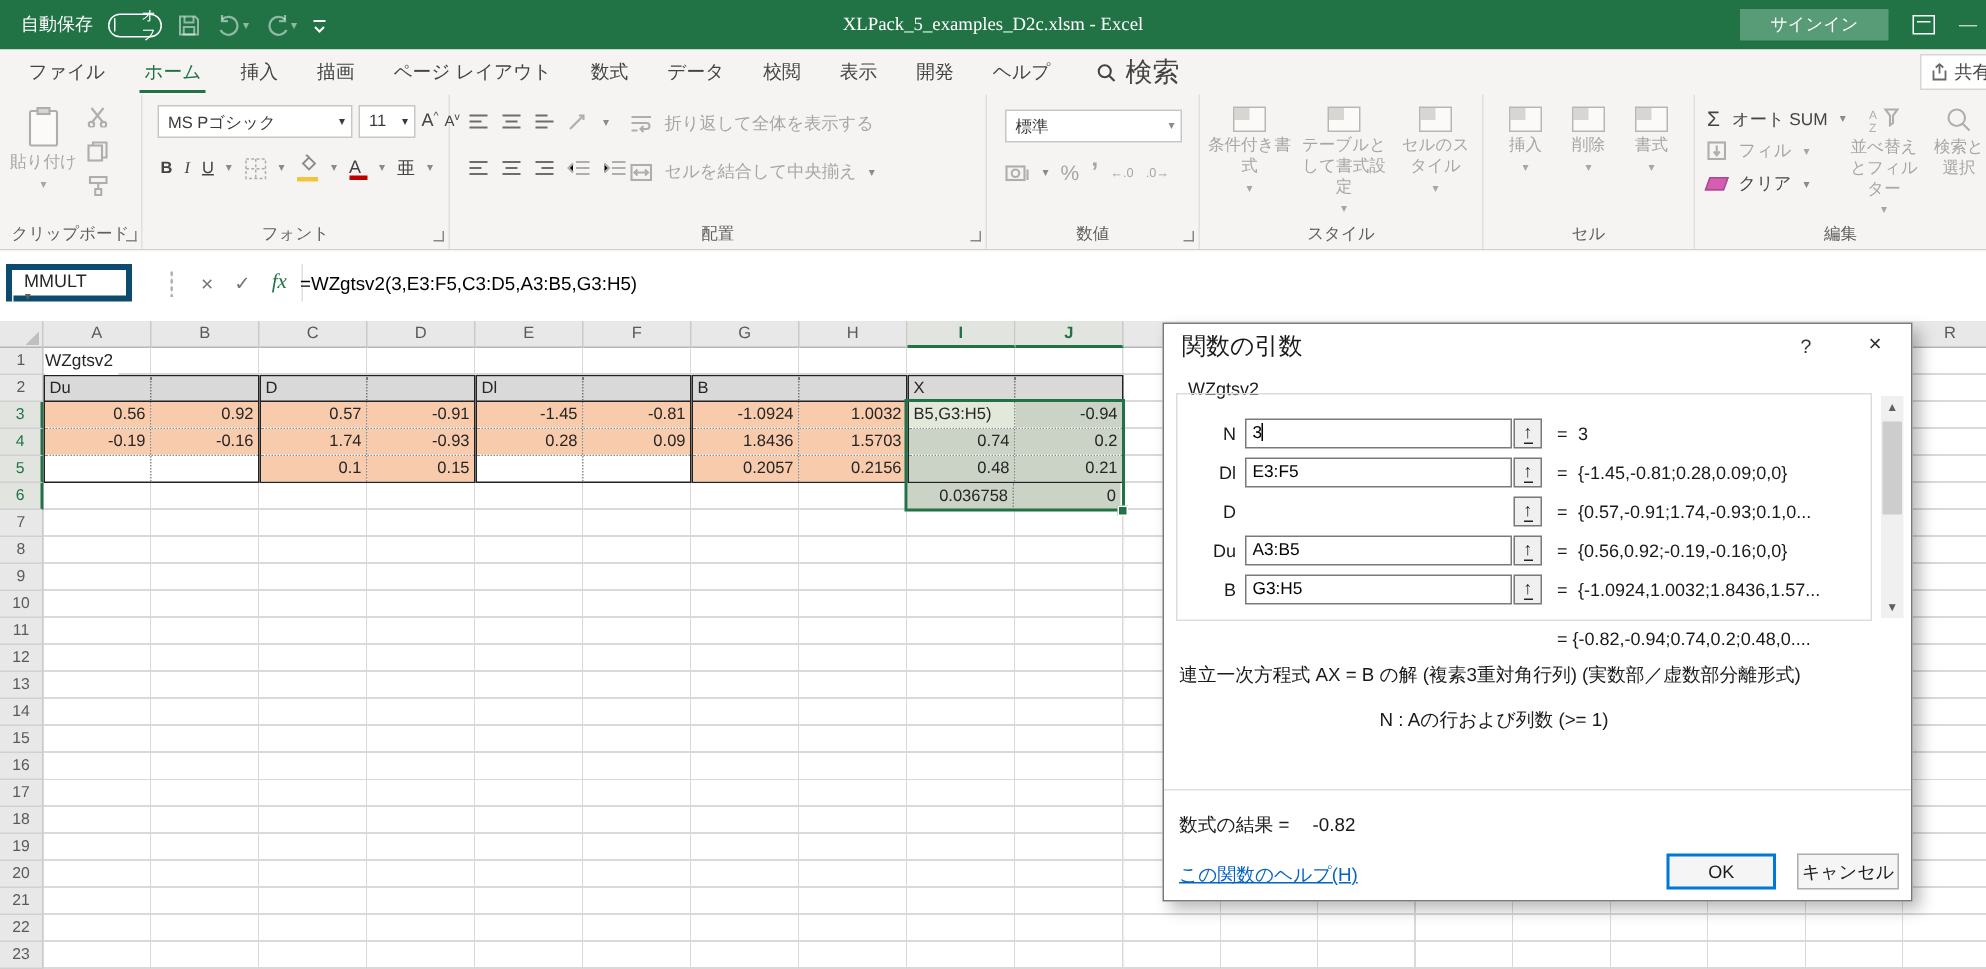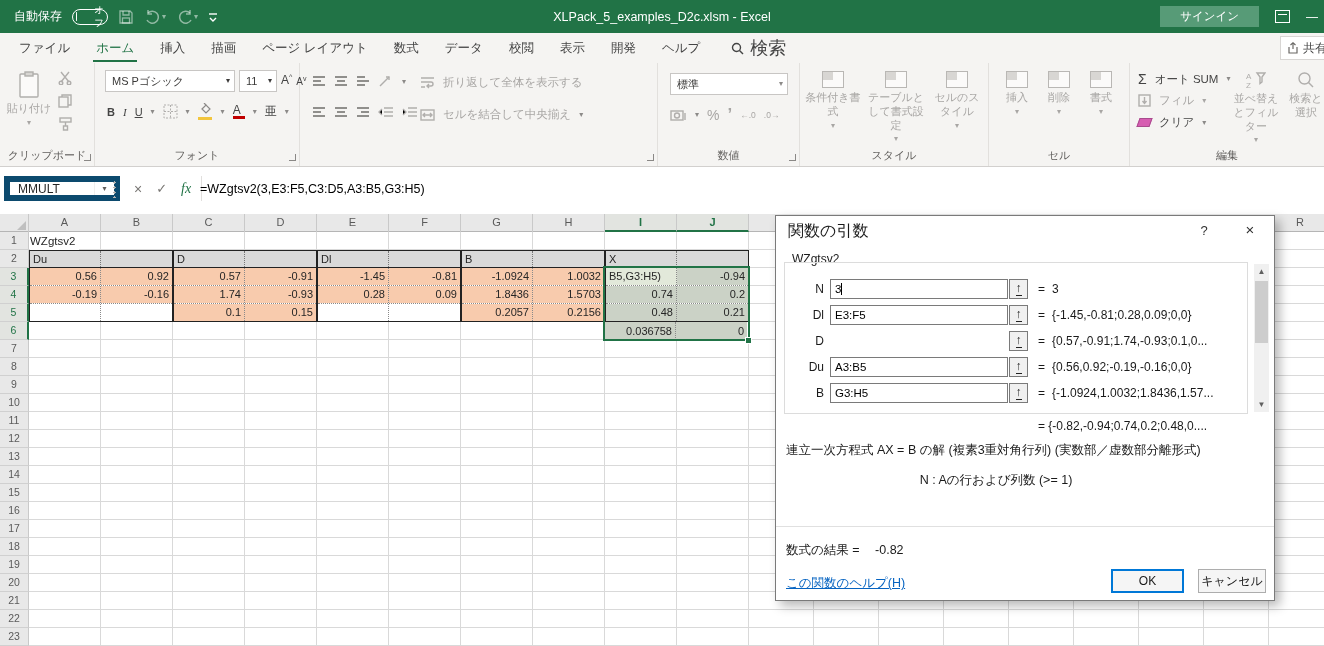--- a/index.html
+++ b/index.html
@@ -2,21 +2,21 @@
 <html><head>
 <meta charset="utf-8">
 <style>
   * { margin:0; padding:0; box-sizing:border-box; }
   html,body { width:1324px; height:646px; overflow:hidden; }
   body { font-family:"Liberation Sans","DejaVu Sans",sans-serif; font-size:11px; color:#262626; background:#fff; }
   .abs { position:absolute; }
   #app { position:relative; width:1324px; height:646px; background:#fff; overflow:hidden; }
 
   
-  #titlebar { left:0; top:0; width:1324px; height:33px; background:#217346; color:#fff; display:flex; align-items:center; }
+  #titlebar { left:0; top:0; width:1324px; height:33px; background:#217346; color:#fff; display:flex; align-items:center;font-family:Liberation Serif, serif; }
   .qat { display:flex; align-items:center; gap:10px; padding-left:14px; }
   .autosave { font-size:12px; color:#fff; }
   .toggle { width:36px; height:16px; border:1.5px solid #fff; border-radius:9px; display:flex; align-items:center; padding:0 3px; gap:18px; }
   .toggle .knob { width:9px; height:9px; background:#fff; border-radius:50%; }
   .toggle .state { font-size:9.5px; color:#fff; }
   .qbtn { display:flex; align-items:center; color:rgba(255,255,255,.5); }
   .qbtn svg { display:block; }
   .dd { font-size:8px; line-height:1; }
   .title-center { position:absolute; left:0; right:0; top:0; height:33px; display:flex; align-items:center; justify-content:center; font-size:12.5px; color:#fff; pointer-events:none; }
   .tb-right { position:absolute; right:0; top:0; height:33px; display:flex; align-items:center; gap:16px; padding-right:6px; }
@@ -45,21 +45,21 @@
   .minigrid { width:22px; height:17px; border:1px solid #b9b7b4; background:
       linear-gradient(#d8d6d3 0 0) 0 0/10px 8px no-repeat, #fbfaf9; }
   .ic { color:#8c8a88; }
   svg.lin { stroke:#6f6d6b; stroke-width:1.4; }
   svg.dimlin { stroke:#b0aeac; stroke-width:1.4; }
   .combo { background:#fff; border:1px solid #c8c6c4; height:22px; display:flex; align-items:center; justify-content:space-between; padding:0 4px 0 6px; color:#3b3a39; }
   .smallrow { display:flex; align-items:center; gap:8px; }
 
   
   #fbar { left:0; top:167px; width:1324px; height:47px; background:#fff; }
-  .namebox { position:absolute; left:4px; top:9px; width:116px; height:25px; border:6px solid #0c4a6e; display:flex; }
+  .namebox { position:absolute; left:4px; top:9px; width:84px; height:25px; border:4px solid #0c4a6e; display:flex;flex-direction:column; }
   .namebox .nb-text { flex:1; display:flex; align-items:center; padding-left:8px; font-size:12px; color:#262626; }
   .namebox .nb-dd { width:20px; display:flex; align-items:center; justify-content:center; color:#605e5c; border-left:1px solid #f0efee; }
   .fbar-dots { position:absolute; left:113px; top:13px; width:3px; height:18px;
      background-image:radial-gradient(#b5b3b1 1px, transparent 1.1px); background-size:3px 5px; }
   .fbtns { position:absolute; left:124px; top:9px; height:25px; display:flex; align-items:center; gap:14px; padding:0 10px; border-right:1px solid #e1dfdd; }
   .fb-x { color:#787673; font-size:14px; }
   .fb-check { color:#787673; font-size:13px; }
   .fb-fx { color:#217346; font-style:italic; font-family:"Liberation Serif","DejaVu Serif",serif; font-size:14px; }
   .formula-text { position:absolute; left:200px; top:9px; height:25px; display:flex; align-items:center; font-size:12.5px; color:#000; }
 
@@ -320,20 +320,21 @@
         <span>折り返して全体を表示する</span>
       </div>
       <div class="smallrow dim" style="position:absolute;left:120px;top:44px;font-size:11.5px">
         <svg class="dimlin" width="15" height="12" viewBox="0 0 15 12" fill="none">
             <rect x="1" y="1" width="13" height="10"></rect>
             <path d="M4 6 h7 M5 4 l-2 2 2 2 M10 4 l2 2 -2 2"></path>
           </svg>
         <span>セルを結合して中央揃え</span>
         <span class="dd ic">▾</span>
       </div>
+      <div class="glabel">配置</div>
       <span class="launcher"></span>
     </div>
 
     <div class="group" style="left:658px;width:142px">
       <div class="combo" style="position:absolute;left:12px;top:10px;width:118px">
         <span>標準</span>
         <span class="dd ic">▾</span>
       </div>
       <div class="smallrow dim" style="position:absolute;left:12px;top:42px;font-size:14px">
         <svg class="dimlin" width="17" height="13" viewBox="0 0 17 13" fill="none">

